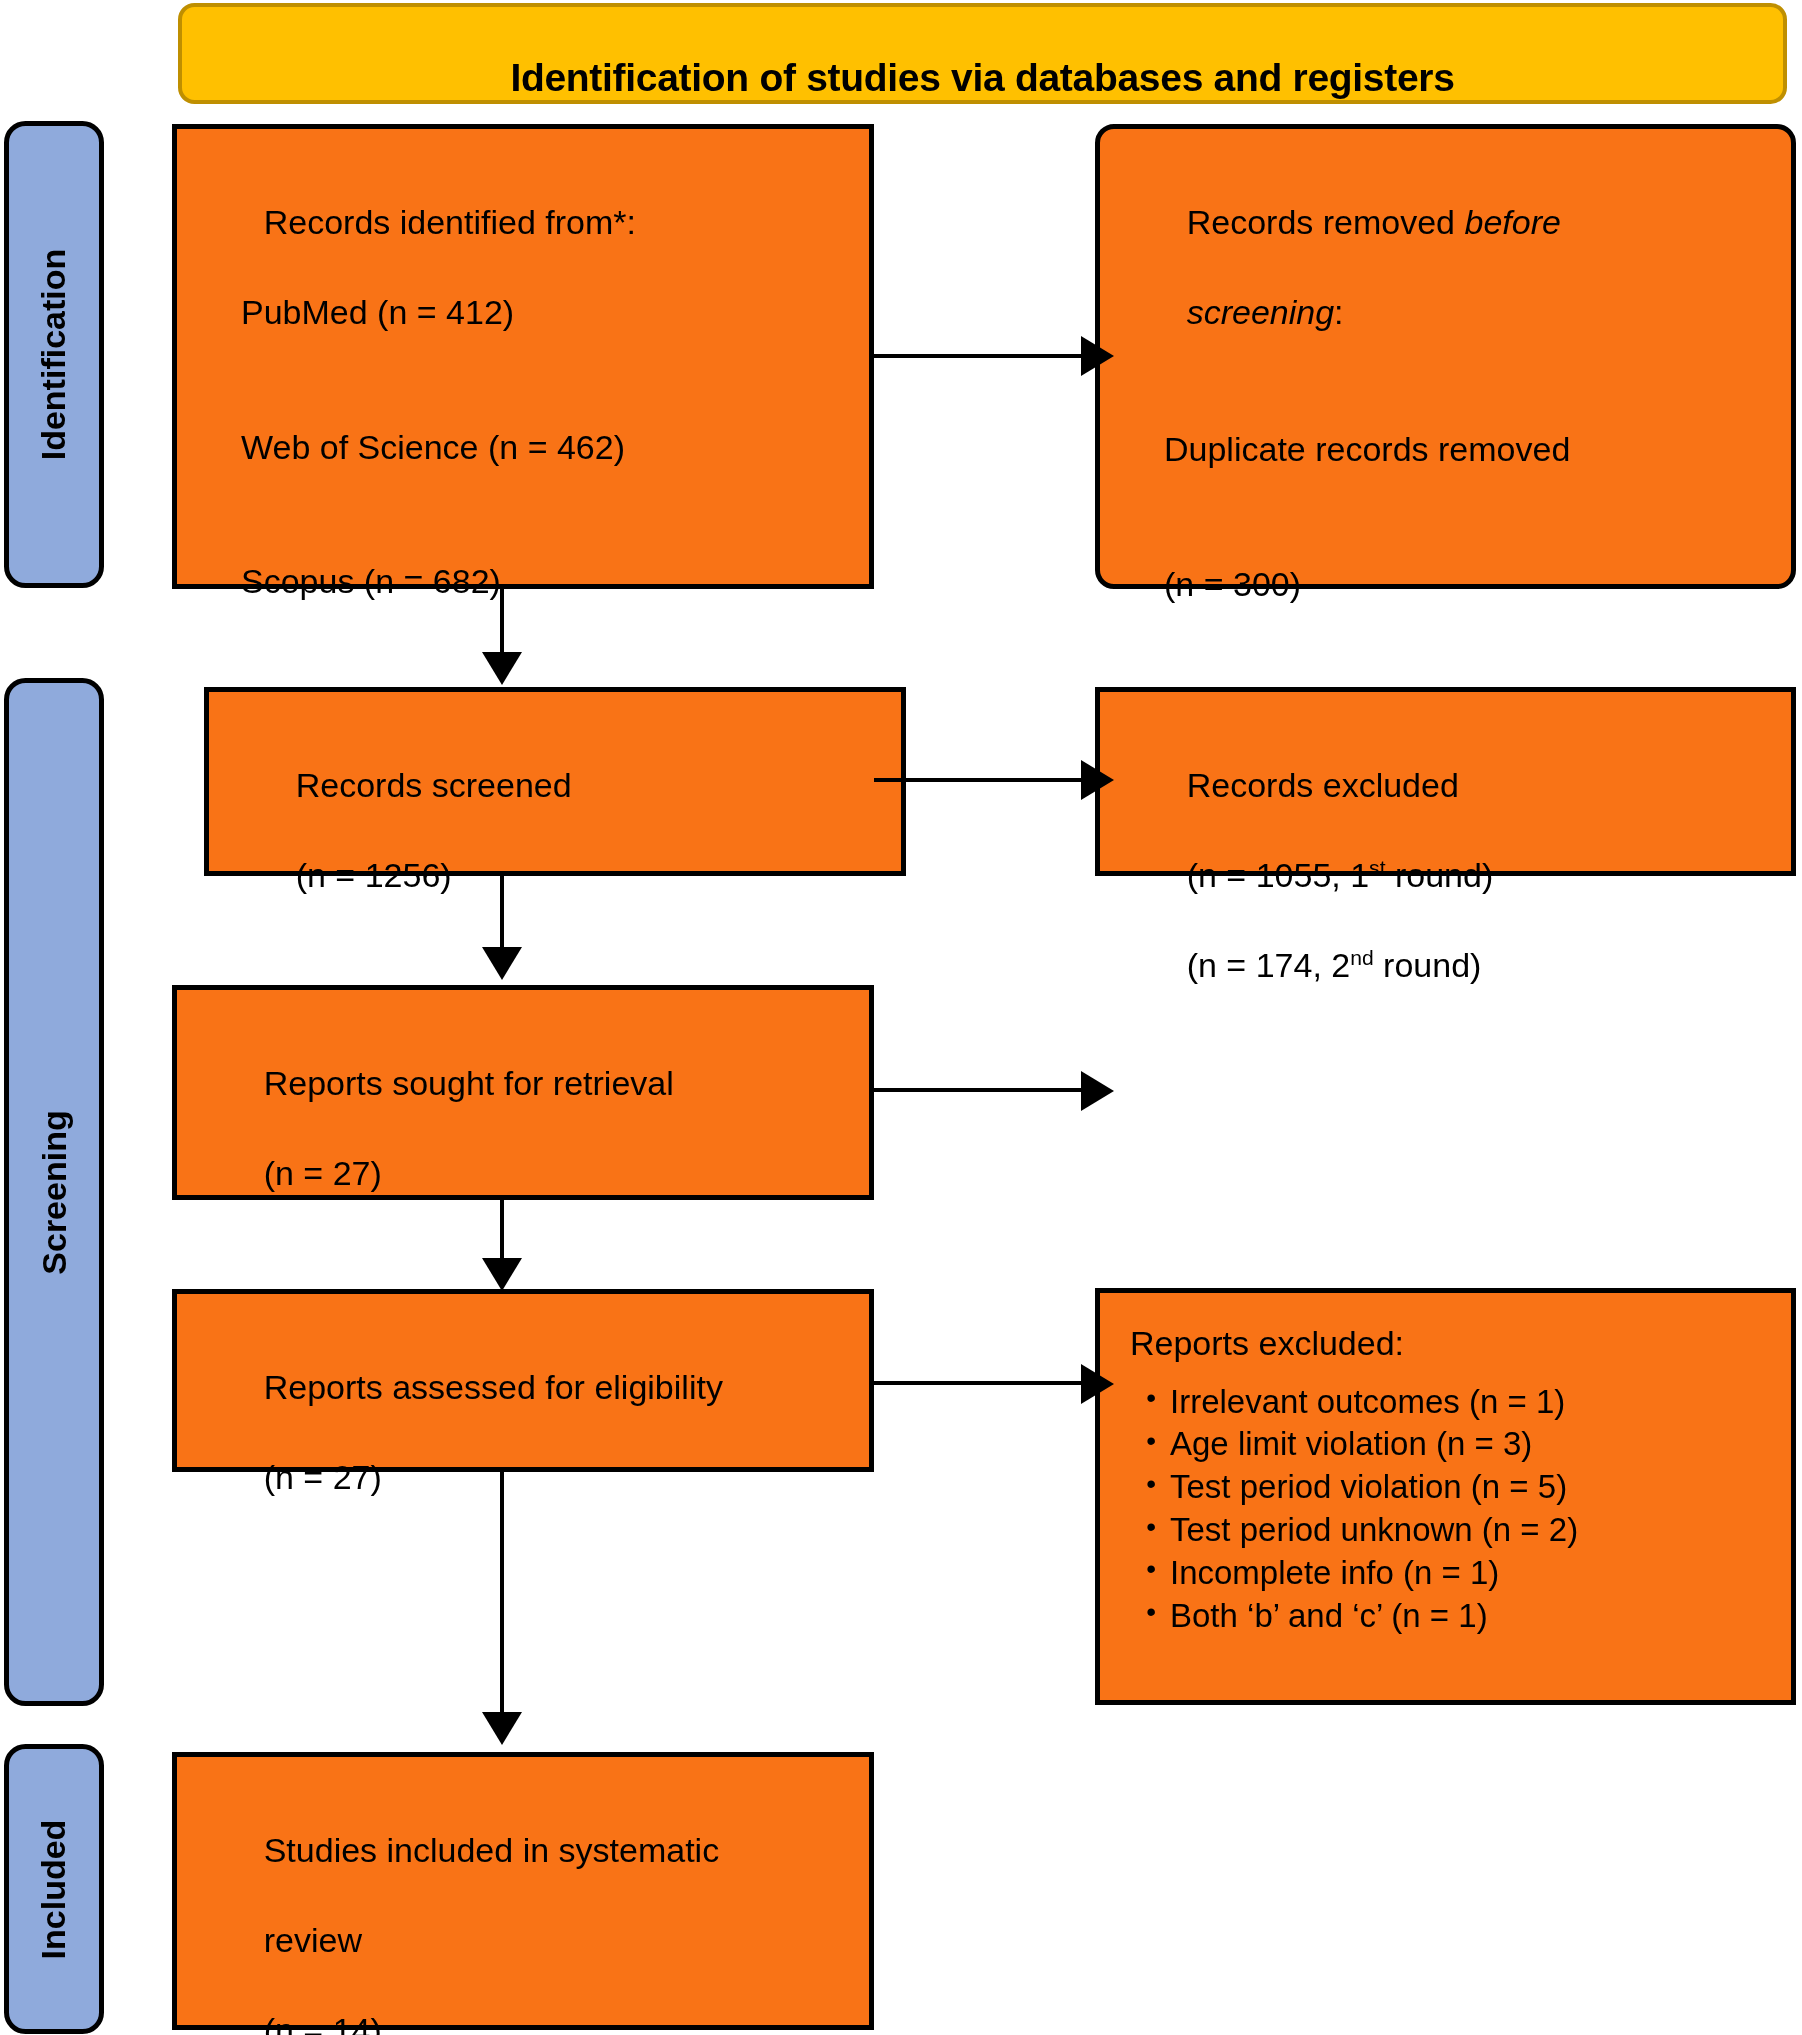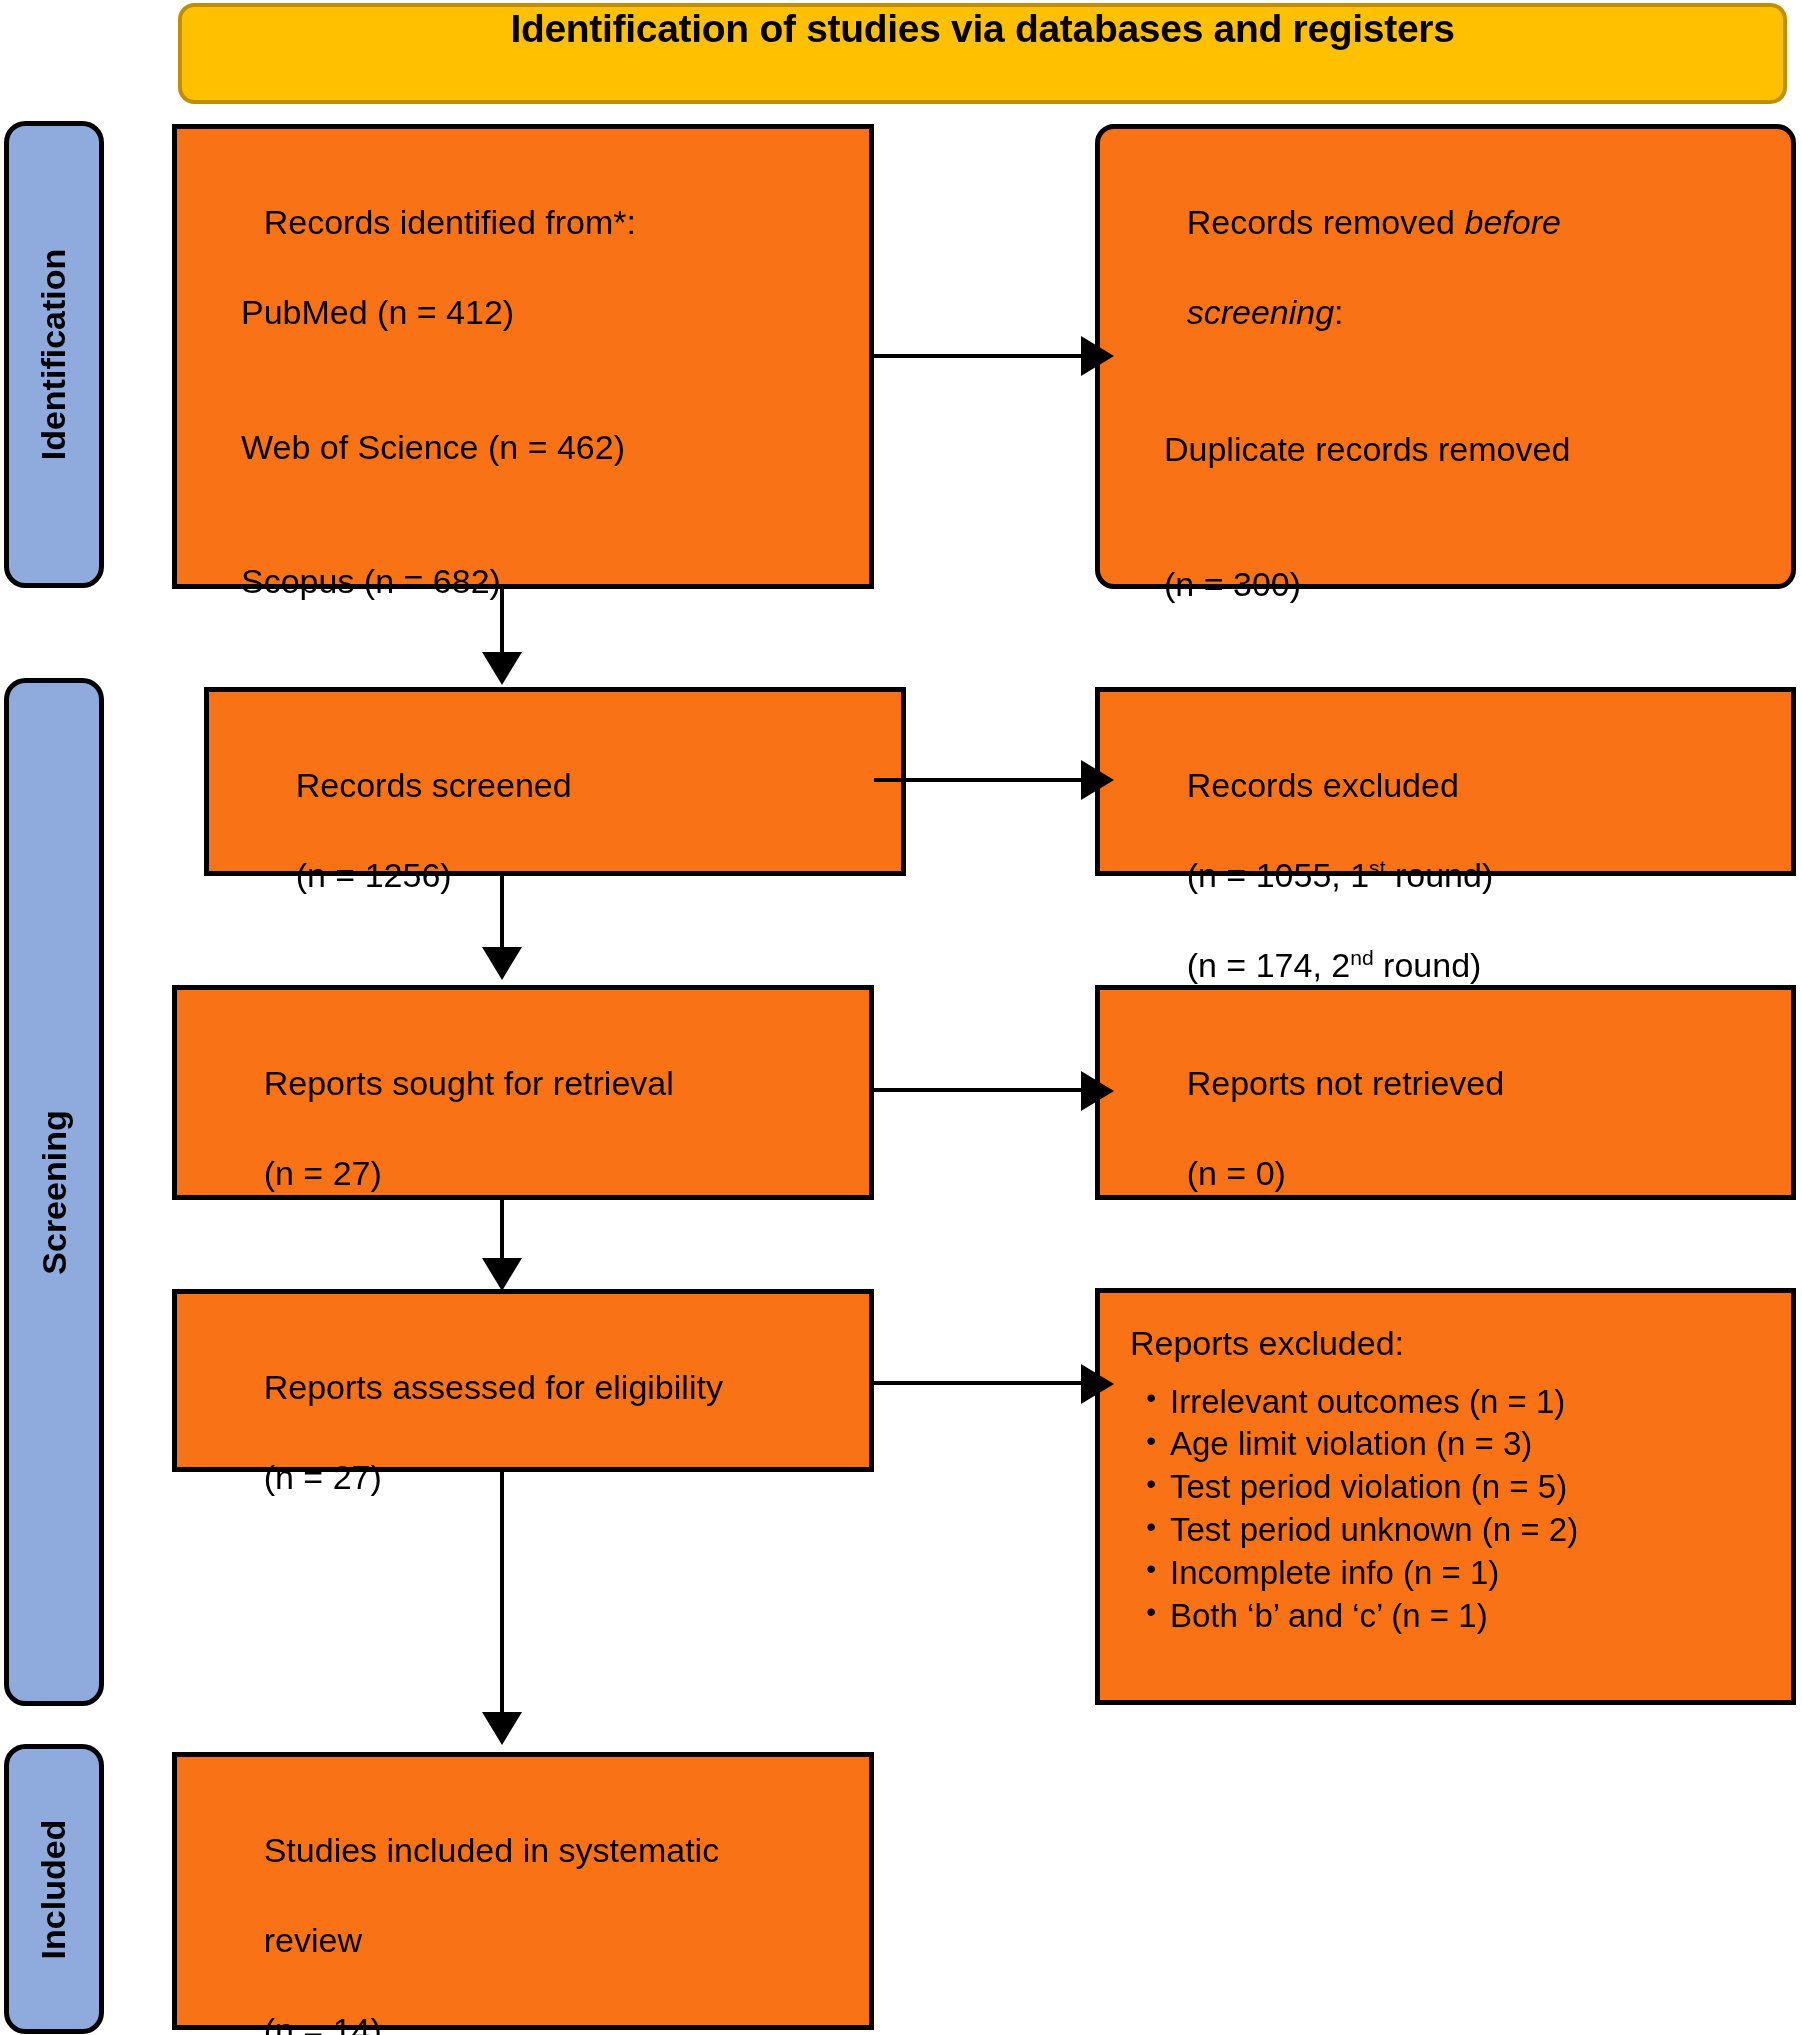--- a/index.html
+++ b/index.html
@@ -23,21 +23,21 @@
     position: absolute;
     left: 178px;
     top: 2.5px;
     width: 1609px;
     height: 101px;
     background: #FFC000;
     border: 4.4px solid #BF8F00;
     border-radius: 16.4px;
     box-sizing: border-box;
     display: flex;
-    align-items: flex-start;
+    align-items: flex-end;
     justify-content: center;
   }
   .banner-title {
     font-size: 39px;
     font-weight: bold;
     color: #000000;
     letter-spacing: -0.3px;
     white-space: nowrap;
   }
 
@@ -203,26 +203,20 @@
   <div class="vline" style="left:500px; top:875px; height:76px;"></div>
   <div class="arrow-down" style="left:482px; top:947px;"></div>
 
   <div class="box" id="box-sought">
     <div class="box-text">
       <span>Reports sought for retrieval</span><br>
       <span>(n = 27)</span>
     </div>
   </div>
 
-  <div class="box" id="box-notretrieved">
-    <div class="box-text">
-      <span>Reports not retrieved</span><br>
-      <span>(n = 0)</span>
-    </div>
-  </div>
 
   <div class="hline" style="left:874px; top:1088px; width:211px;"></div>
   <div class="arrow-right" style="left:1081px; top:1071px;"></div>
 
   <div class="vline" style="left:500px; top:1198px; height:68px;"></div>
   <div class="arrow-down" style="left:482px; top:1258px;"></div>
 
   <div class="box" id="box-eligibility">
     <div class="box-text">
       <span>Reports assessed for eligibility</span><br>

